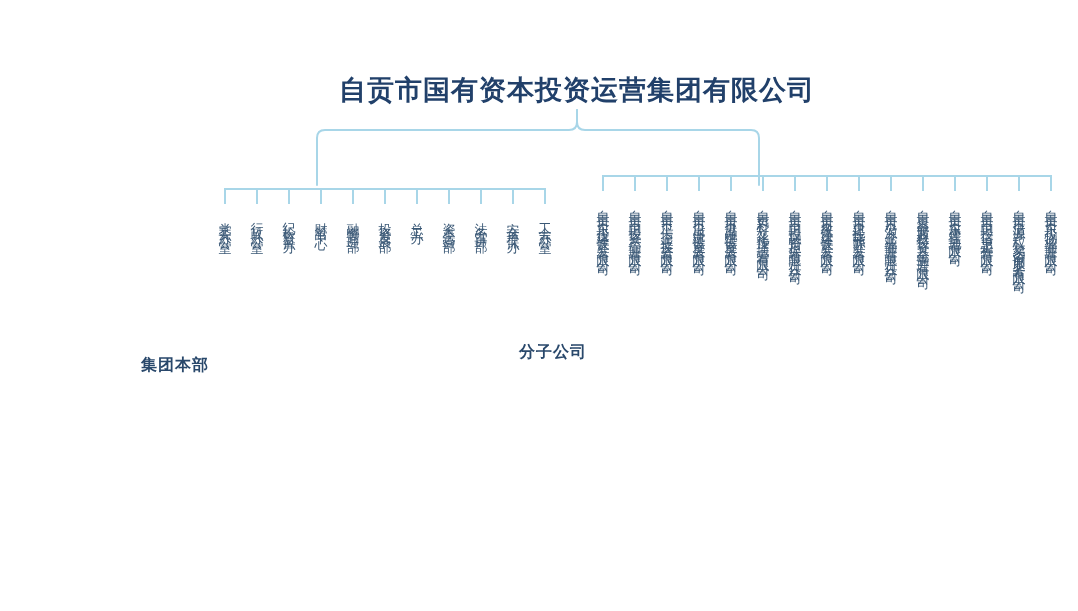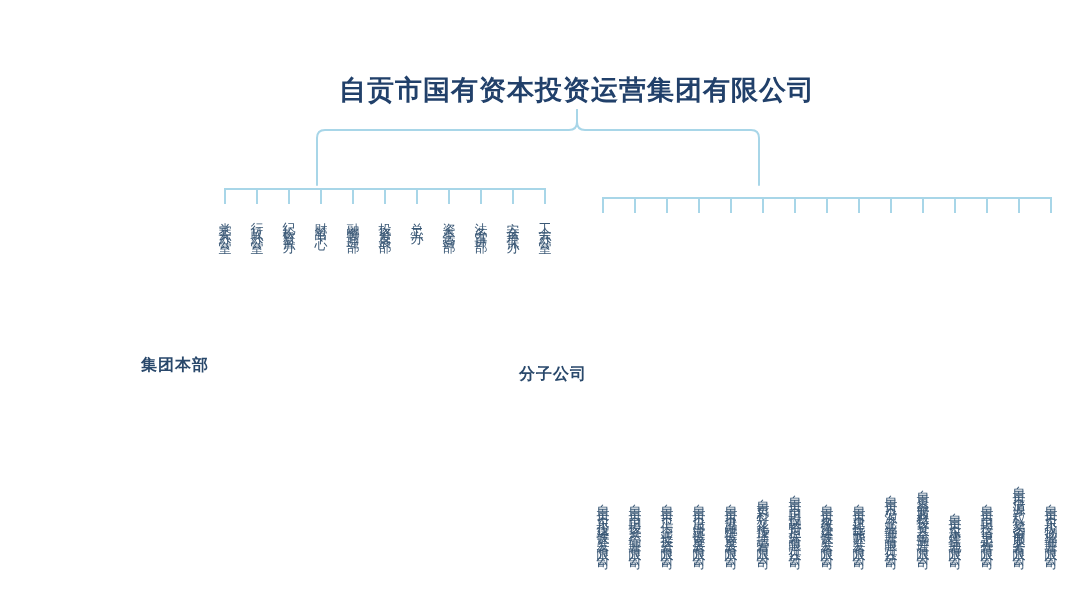--- a/index.html
+++ b/index.html
@@ -42,21 +42,21 @@
       stroke-width: 2;
       stroke-linecap: round;
     }
     .branch {
       position: absolute;
       display: flex;
       flex-direction: row;
       align-items: center;
     }
     .branch-hq  { left: 141px; top: 188px; width: 352px; }
-    .branch-sub { left: 519px; top: 197px; width: 480px; text-align: right; }
+    .branch-sub { left: 519px; top: 175px; width: 480px; }
     .branch-label {
       font-size: 16px;
       font-weight: 700;
       line-height: 22px;
       height: 22px;
       color: var(--label-color, #29486b);
       white-space: nowrap;
       letter-spacing: 1px;
     }
     .stub {

